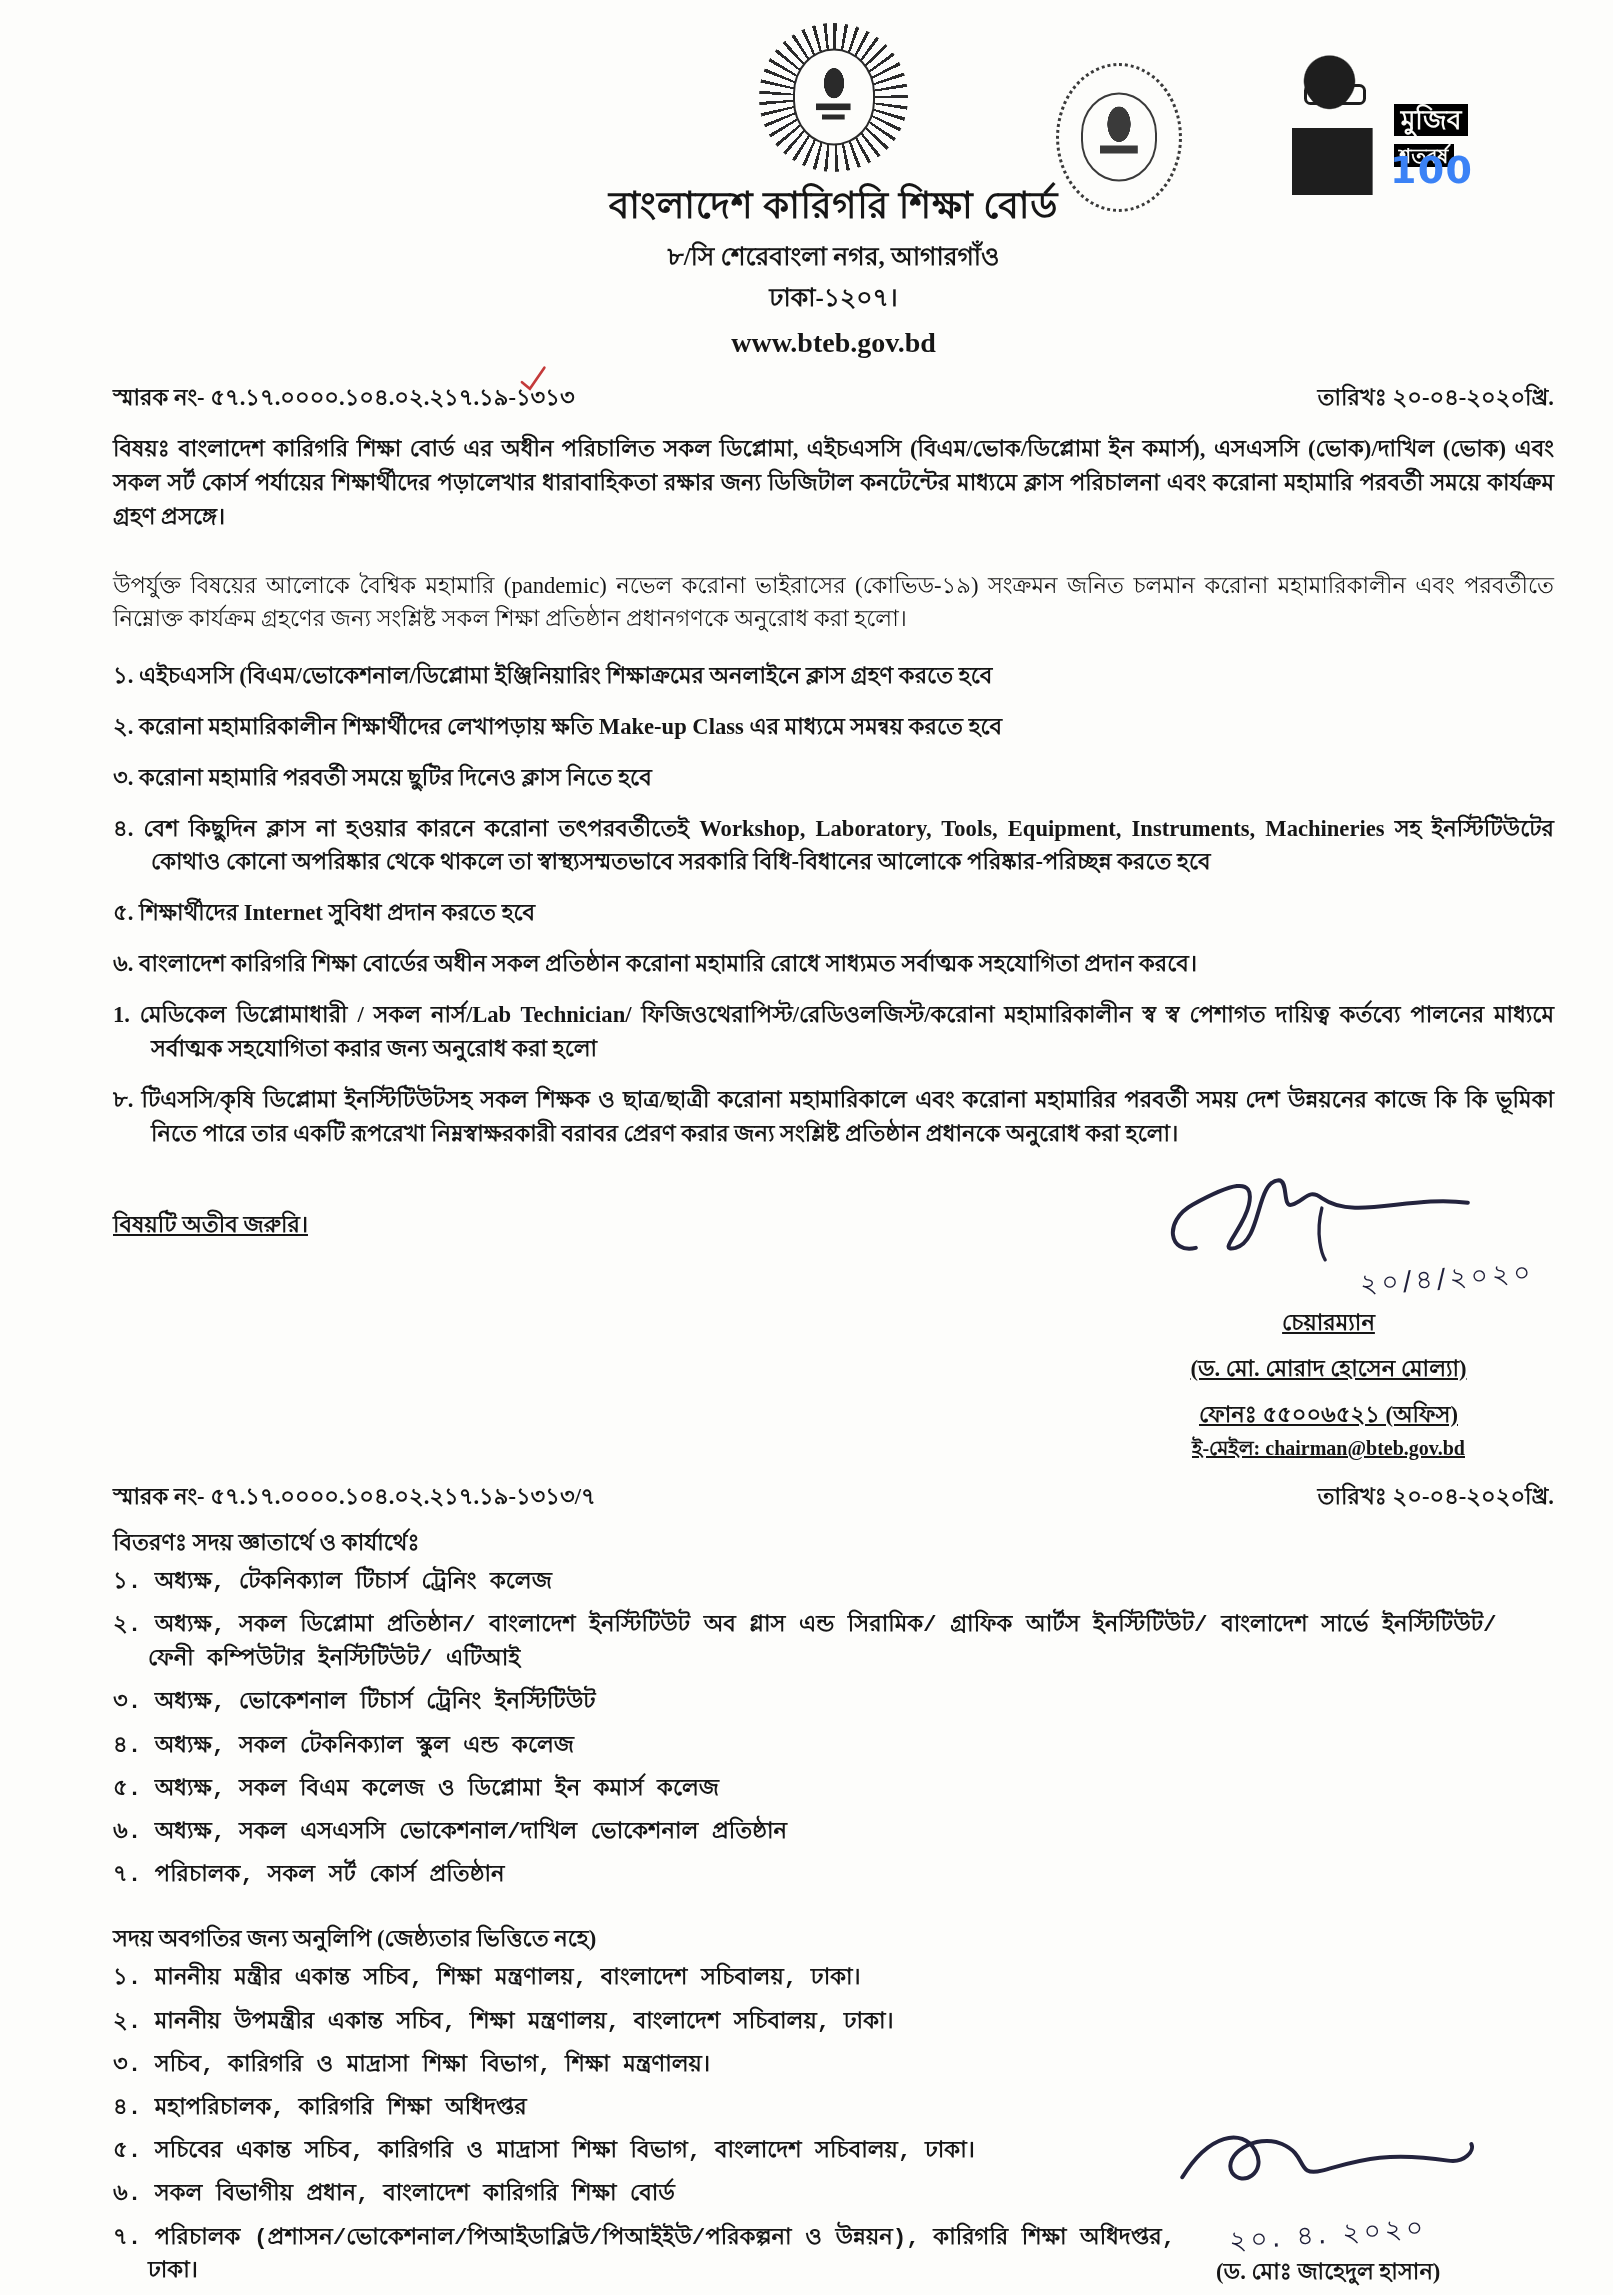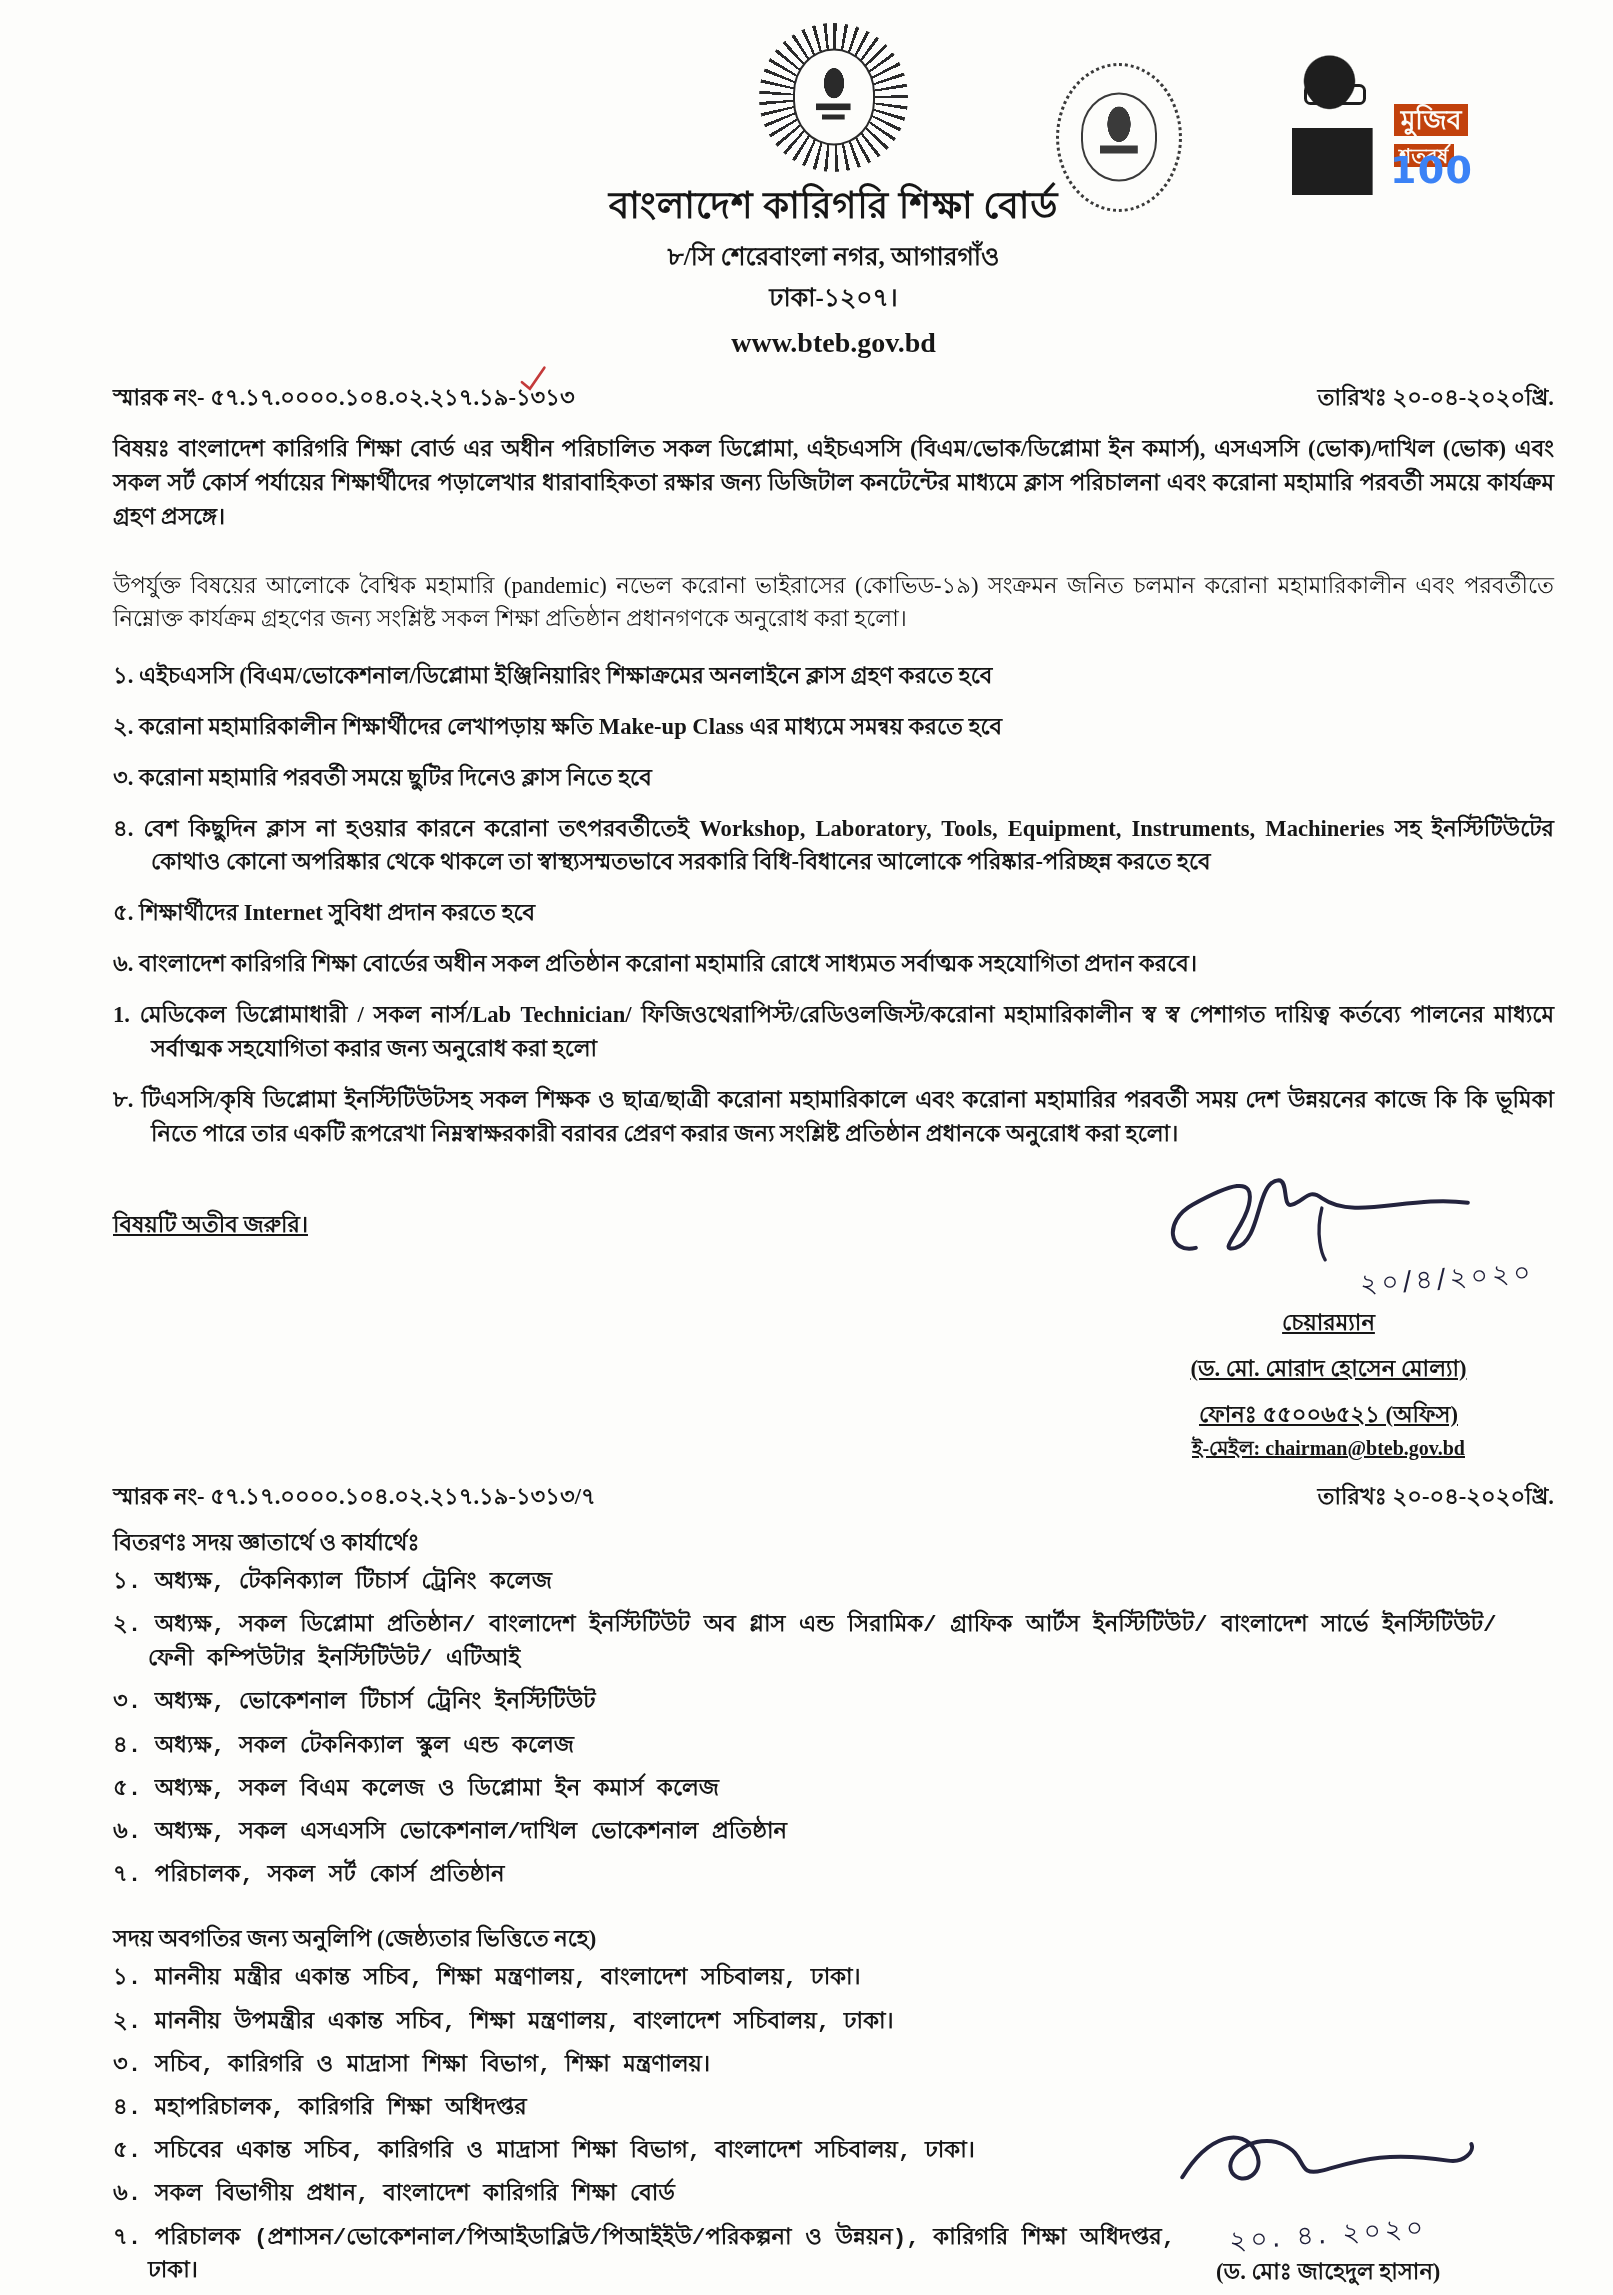--- a/index.html
+++ b/index.html
@@ -72,21 +72,21 @@
     opacity: .88;
   }
   .mujib-portrait .glasses {
     position: absolute; left: 28%; top: 24%; width: 44%; height: 14.6px;
     border: 3.3px solid #111; border-radius: 6.6px; background: transparent;
   }
   .mujib-text {
     position: absolute; right: 0; bottom: 22.6px; text-align: left;
   }
   .mujib-word {
-    display: inline-block; background: #c2410c; color: #fbfbf8;
+    display: inline-block; background: #000000; color: #fbfbf8;
     font-weight: bold; font-size: 26.5px; padding: 1.3px 6.6px; line-height: 1.1;
   }
   .mujib-word.small { font-size: 20px; padding: 0.7px 5.3px; }
   .mujib-100 {
     position: absolute; right: -5.3px; bottom: -4px;
     font-size: 38px; font-weight: bold; color: #3b82f6;
     font-family: "DejaVu Sans", sans-serif; letter-spacing: 1.3px;
   }
   
   .memo-row {

